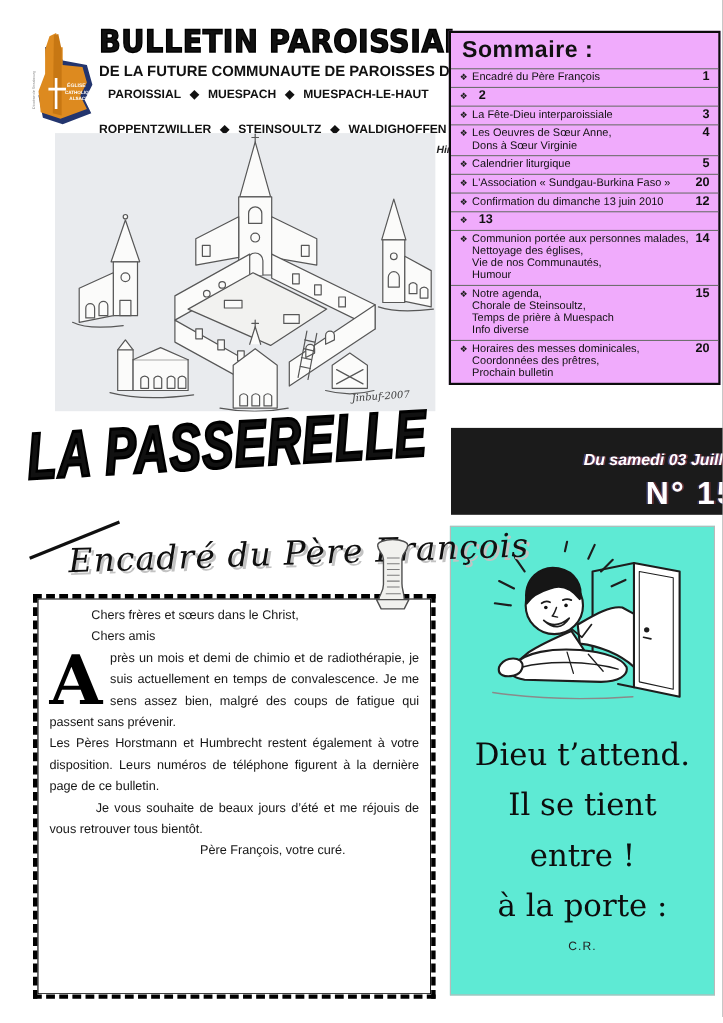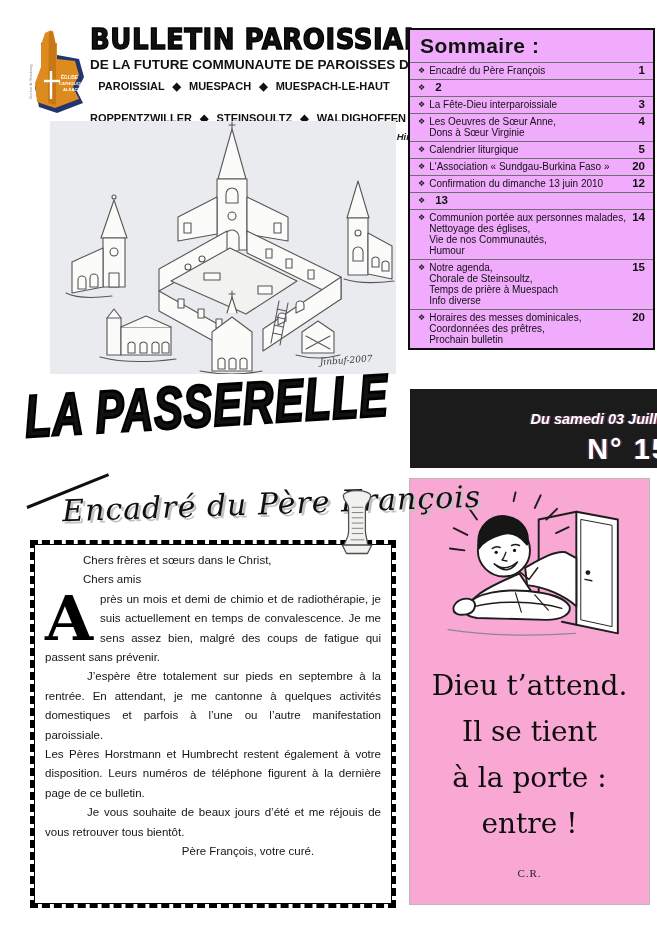--- a/index.html
+++ b/index.html
@@ -35,24 +35,24 @@
   
   .issue-box{position:absolute;left:410px;top:389px;width:260px;height:79px;background:#1b1b1b;
              color:#fff;text-align:right;box-sizing:border-box;padding-top:21px;}
   .issue-line{font-weight:bold;font-style:italic;font-size:14.5px;line-height:18px;
       text-shadow:1.5px 0 0 rgba(190,70,70,.55),-1.5px 0 0 rgba(80,90,190,.55);}
   .issue-num{font-weight:bold;font-size:29px;letter-spacing:2px;margin-top:5px;
       text-shadow:1.5px 0 0 rgba(190,70,70,.45),-1.5px 0 0 rgba(80,90,190,.45);}
 
   
   .quote-panel{position:absolute;left:409px;top:478px;width:241px;height:427px;border:1px solid #b9b9b9;
-               box-sizing:border-box;background:#f9a8d4;text-align:center;}
+               box-sizing:border-box;background:#5eead4;text-align:center;}
   .quote-illu{display:block;margin:10px auto 0;}
   .quote-lines{font-family:"DejaVu Serif",serif;font-size:28px;line-height:46px;color:#0d0d0d;margin-top:2px;}
-  .quote-attr{font-family:Liberation Serif, serif;font-size:11px;letter-spacing:1px;margin-top:20px;color:#222;}
+  .quote-attr{font-family:Liberation Sans, sans-serif;font-size:11px;letter-spacing:1px;margin-top:8px;color:#222;}
 
   
   .slash{position:absolute;left:27px;top:506px;width:88px;height:3px;background:#101010;
          transform:rotate(-22deg);transform-origin:left center;}
   .article-heading{position:absolute;left:62px;top:486px;font-family:"DejaVu Serif",serif;font-style:italic;
       font-size:30px;letter-spacing:1px;color:#101010;text-shadow:2.5px 2.5px 0 #c3c3c3;transform:rotate(-2deg);white-space:nowrap;}
   .scroll-art{position:absolute;left:336px;top:487px;z-index:2;}
 
   .letter-box{position:absolute;left:30px;top:540px;width:366px;height:368px;box-sizing:border-box;
       border:4px dashed #000;box-shadow:inset 0 0 0 1px #000;background:#fff;
@@ -279,22 +279,22 @@
         <path d="M50,118 C60,106 86,102 112,104 C136,106 152,112 156,120 C158,128 148,134 132,134 L60,132 C48,130 44,126 50,118 Z" fill="#fff"></path>
         <path d="M58,120 C80,114 120,114 148,122" stroke-width="1.4"></path>
         <path d="M36,120 C40,112 50,110 56,114 C60,118 58,126 50,128 C42,130 34,128 36,120 Z" fill="#fff"></path>
         <path d="M120,108 l14,16 M100,106 l6,20" stroke-width="1.2"></path>
         <path d="M30,144 q60,9 132,4" stroke-width="1.3" stroke="#8a8a8a"></path>
       </g>
     </svg>
     <div class="quote-lines">
       <div>Dieu t’attend.</div>
       <div>Il se tient</div>
+      <div>entre !</div>
       <div>à la porte :</div>
-      <div>entre !</div>
     </div>
     <div class="quote-attr">C.R.</div>
   </div>
 
   <div class="slash"></div>
   <div class="article-heading">Encadré du Père François</div>
   <div class="scroll-art">
     <svg width="42" height="70" viewBox="0 0 40 66">
       <g stroke="#4e4e4e" fill="#f1f1ee" stroke-width="1.2" stroke-linejoin="round">
         <ellipse cx="20" cy="8" rx="13" ry="5"></ellipse>
@@ -310,19 +310,18 @@
           <line x1="15" y1="44" x2="26" y2="44"></line>
         <line x1="14" y1="50" x2="27" y2="50"></line>
       </g>
     </svg>
   </div>
 
   <div class="letter-box">
     <p class="salut">Chers frères et sœurs dans le Christ,</p>
     <p class="salut">Chers amis</p>
     <p><span class="dropcap">A</span><span>près un mois et demi de chimio et de radiothérapie, je suis actuellement en temps de convalescence. Je me sens assez bien, malgré des coups de fatigue qui passent sans prévenir.</span></p>
-    <p class="indent">J’espère être totalement sur pieds en septembre à la rentrée. En attendant, je me cantonne à quelques activités domestiques et parfois à l’une ou l’autre manifestation paroissiale.</p>
     <p>Les Pères Horstmann et Humbrecht restent également à votre disposition. Leurs numéros de téléphone figurent à la dernière page de ce bulletin.</p>
     <p class="indent">Je vous souhaite de beaux jours d’été et me réjouis de vous retrouver tous bientôt.</p>
     <p class="letter-sig">Père François, votre curé.</p>
   </div>
 
 </div>
 
 </body></html>

